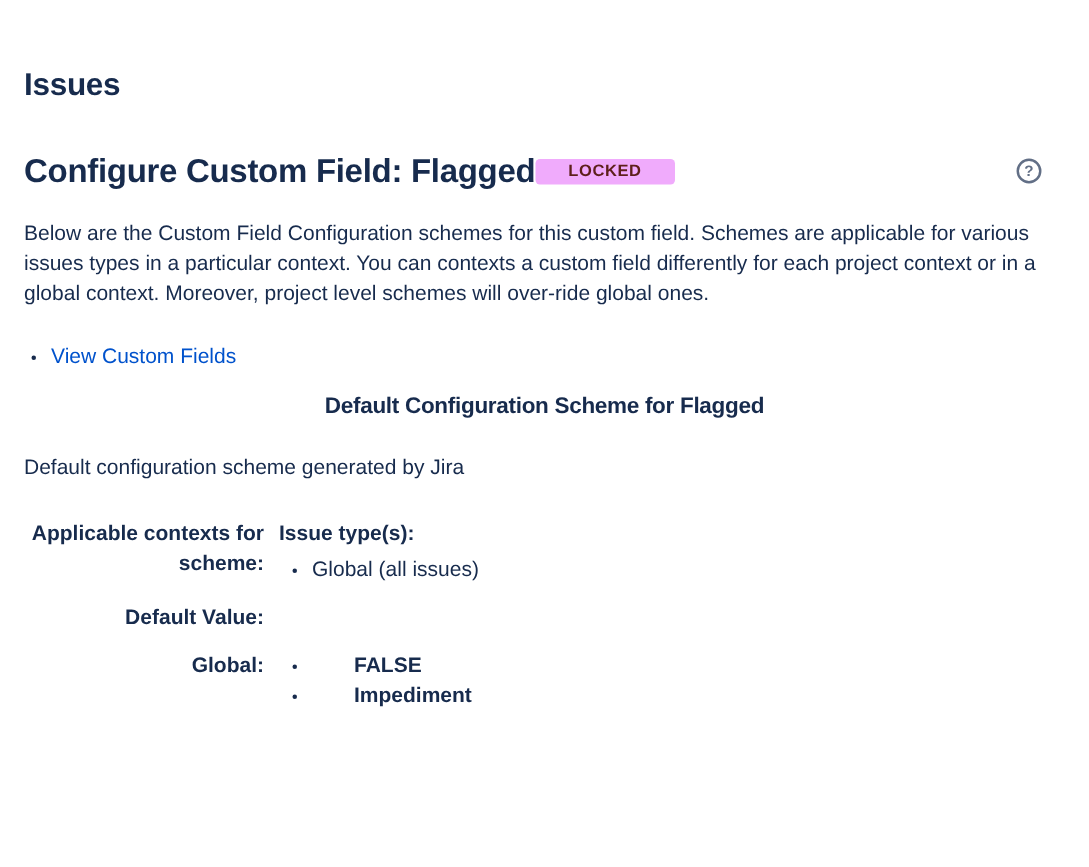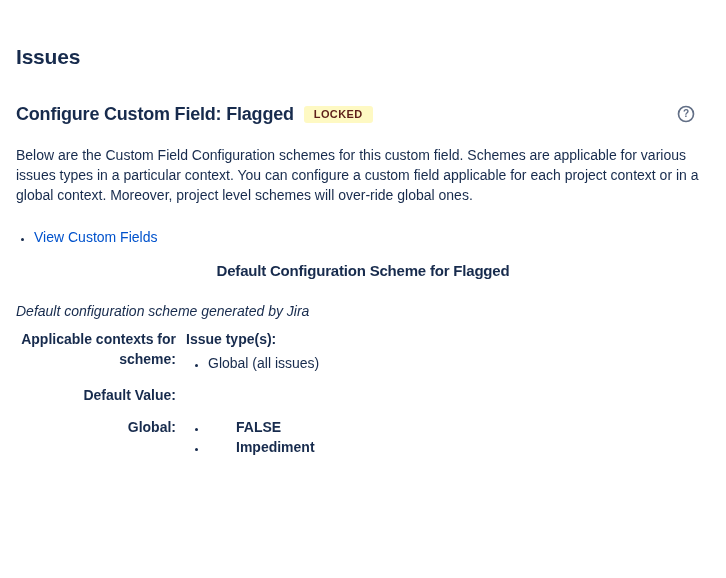--- a/index.html
+++ b/index.html
@@ -23,35 +23,34 @@
 
   .section-header {
     margin-top: 33px;
     display: flex;
     align-items: center;
     justify-content: space-between;
     padding-right: 15px; 
   }
   .heading-group { display: flex; align-items: center; }
   h2.section-heading {
-    font-size: 18px;
+    font-size: 22px;
     line-height: 24px;
     font-weight: 600;
     letter-spacing: -0.2px;
   }
   .lozenge {
     display: inline-block;
-    margin-left: 10px;
-    background: #fef9c3;
+    background: #f0abfc;
     color: #5D1F1A;
     font-size: 11px;
     font-weight: 700;
     line-height: 13px;
     letter-spacing: 0.4px;
-    padding: 2px 10px;
+    padding: 2px 22px;
     border-radius: 3px;
     text-transform: uppercase;
   }
   .help-icon {
     width: 18px;
     height: 18px;
     display: inline-flex;
     align-items: center;
     justify-content: center;
     cursor: pointer;
@@ -76,23 +75,23 @@
   }
 
   h3.scheme-heading {
     margin-top: 13px;
     font-size: 15px;
     line-height: 22px;
     font-weight: 700;
     letter-spacing: -0.2px;
     text-align: center;
   }
-  p.scheme-subtitle { margin-top: 19px; font-style: italic; }
+  p.scheme-subtitle { margin-top: 19px; }
 
-  .form { margin-top: 8px; }
+  .form { margin-top: 24px; }
   .form-row {
     display: grid;
     grid-template-columns: 160px 1fr;
     column-gap: 10px;
     align-items: start;
     margin-bottom: 12px;
   }
   .form-label {
     font-weight: 700;
     text-align: right;
@@ -120,21 +119,21 @@
       <span class="lozenge">LOCKED</span>
     </div>
     <span class="help-icon">
       <svg width="18" height="18" viewBox="0 0 24 24">
         <circle cx="12" cy="12" r="10" fill="none" stroke="#626F86" stroke-width="2.2"></circle>
         <text x="12" y="16.5" text-anchor="middle" font-size="13.5" font-weight="bold" fill="#626F86" font-family="Liberation Sans, sans-serif">?</text>
       </svg>
     </span>
   </div>
 
-  <p class="description">Below are the Custom Field Configuration schemes for this custom field. Schemes are applicable for various issues types in a particular context. You can configure a custom field applicable for each project context or in a global context. Moreover, project level schemes will over-ride global ones.</p>
+  <p class="description">Below are the Custom Field Configuration schemes for this custom field. Schemes are applicable for various issues types in a particular context. You can contexts a custom field differently for each project context or in a global context. Moreover, project level schemes will over-ride global ones.</p>
 
   <ul class="link-list">
     <li>
       <a href="#" class="link">View Custom Fields</a>
     </li>
   </ul>
 
   <h3 class="scheme-heading">Default Configuration Scheme for Flagged</h3>
 
   <p class="scheme-subtitle">Default configuration scheme generated by Jira</p>

